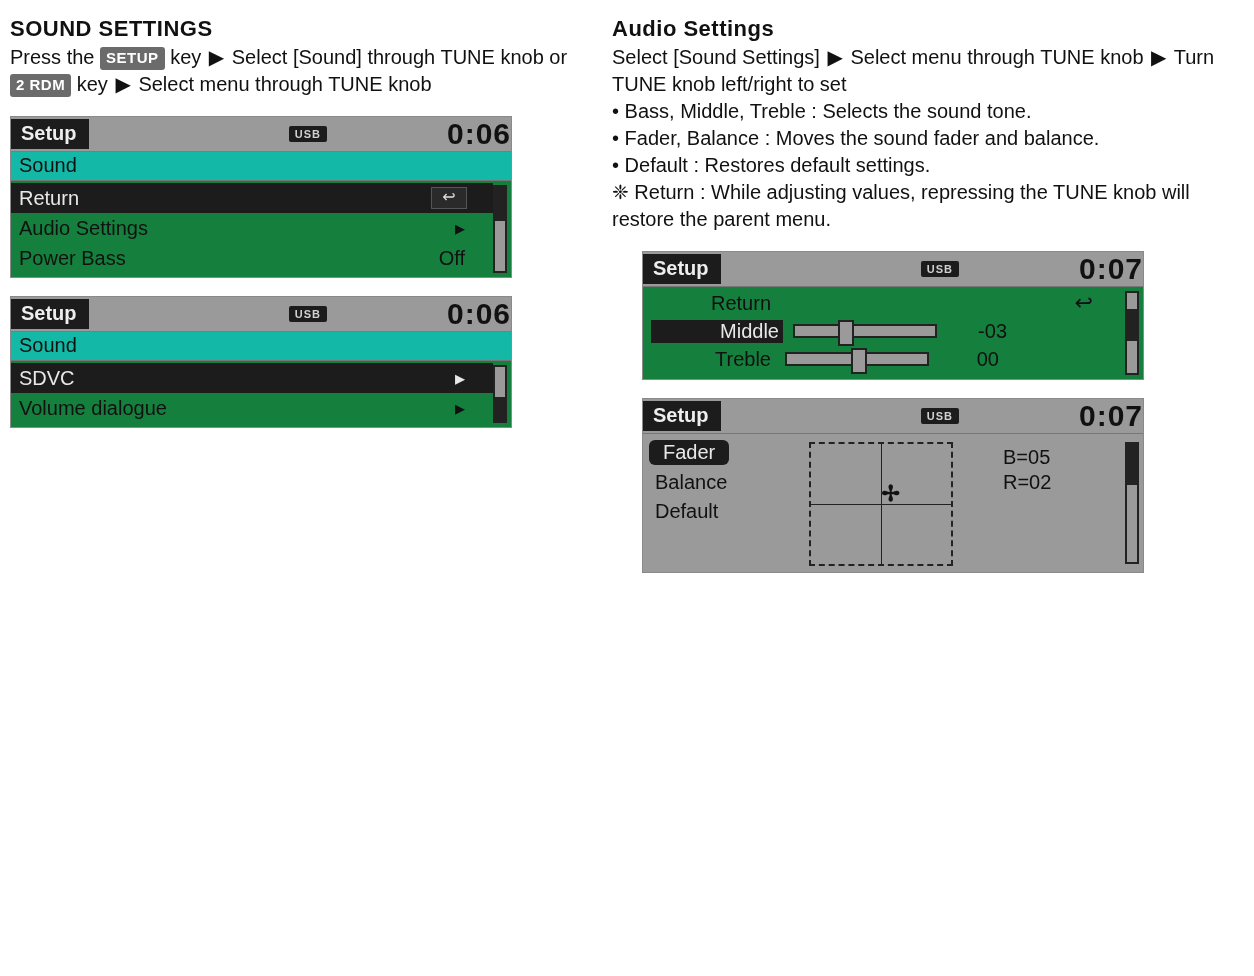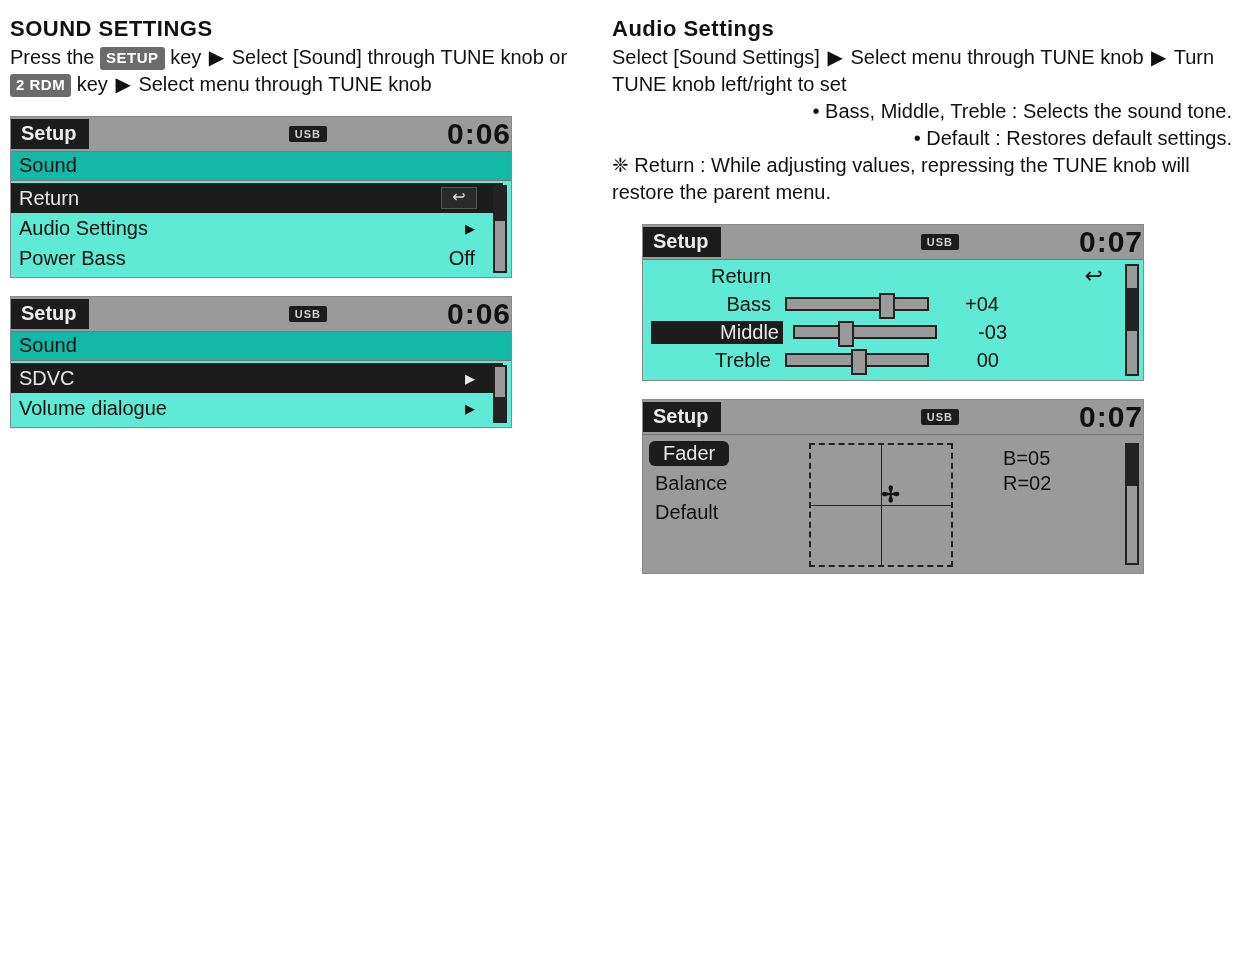--- a/index.html
+++ b/index.html
@@ -86,23 +86,23 @@
 
   .lcd .sub {
     background: #14b8a6;
     font-size: 20px;
     padding: 2px 8px 3px 8px;
     border-top: 1px solid #7c7c7c;
   }
 
   .lcd .list {
     position: relative;
-    background: #5eead4;
+    background: #15803d;
     border-top: 1px solid #777;
-    padding: 2px 8px 4px 0;
+    padding: 2px 18px 4px 0;
   }
   .lcd .row {
     display: flex;
     align-items: center;
     padding: 0 8px;
     height: 30px;
     font-size: 20px;
   }
   .lcd .row .label { flex: 0 0 auto; }
   .lcd .row .spacer { flex: 1 1 auto; }
@@ -210,21 +210,21 @@
   }
   .lcd.fb .leftcol .item.sel {
     background:#1c1c1c; color:#e8e8e8;
     display:inline-block;
     padding:1px 14px;
     border-radius:6px;
   }
   .lcd.fb .vals { flex:0 0 120px; padding-top:6px; font-size:20px;margin-left:40px; }
   .lcd.fb .vals div { margin:2px 0; }
 
-  .bullet { padding-left: 0; text-align: right; }
+  .bullet { padding-left: 0; }
 </style>
 </head>
 <body>
 
 <div class="page">
 
   <div class="col">
     <div class="h1">SOUND SETTINGS</div>
     <div class="para">
       <span>Press the</span>
@@ -295,44 +295,38 @@
   <div class="colR">
     <div class="h1">Audio Settings</div>
     <div class="para">
       <span>Select [Sound Settings] </span>
       <span class="arrow">▶</span>
       <span> Select menu through TUNE knob </span>
       <span class="arrow">▶</span>
       <span> Turn TUNE knob left/right to set</span>
     </div>
     <div class="para bullet">• Bass, Middle, Treble : Selects the sound tone.</div>
+    <div class="para bullet">• Fader, Balance : Moves the sound fader and balance.</div>
     <div class="para bullet">• Default : Restores default settings.</div>
     <div class="para">❈ Return : While adjusting values, repressing the TUNE knob will</div>
     <div class="para">restore the parent menu.</div>
 
     <div class="lcd eq" style="margin-left:30px;">
       <div class="titlebar">
         <span class="tab">Setup</span>
         <span class="usb">USB</span>
         <span class="clock">0:07</span>
       </div>
       <div class="list">
         <div class="row">
           <span class="label">Return</span>
           <span class="spacer"></span>
           <span class="val" style="font-size:22px;">↩</span>
         </div>
         <div class="row">
-          <span class="label">Bass</span>
-          <span class="slider">
-              <span class="knob" style="left:calc(70% - 6px);"></span>
-            </span>
-          <span class="val">+04</span>
-        </div>
-        <div class="row">
           <span class="label boxed">Middle</span>
           <span class="slider">
               <span class="knob" style="left:calc(35% - 6px);"></span>
             </span>
           <span class="val">-03</span>
         </div>
         <div class="row">
           <span class="label">Treble</span>
           <span class="slider">
               <span class="knob" style="left:calc(50% - 6px);"></span>

